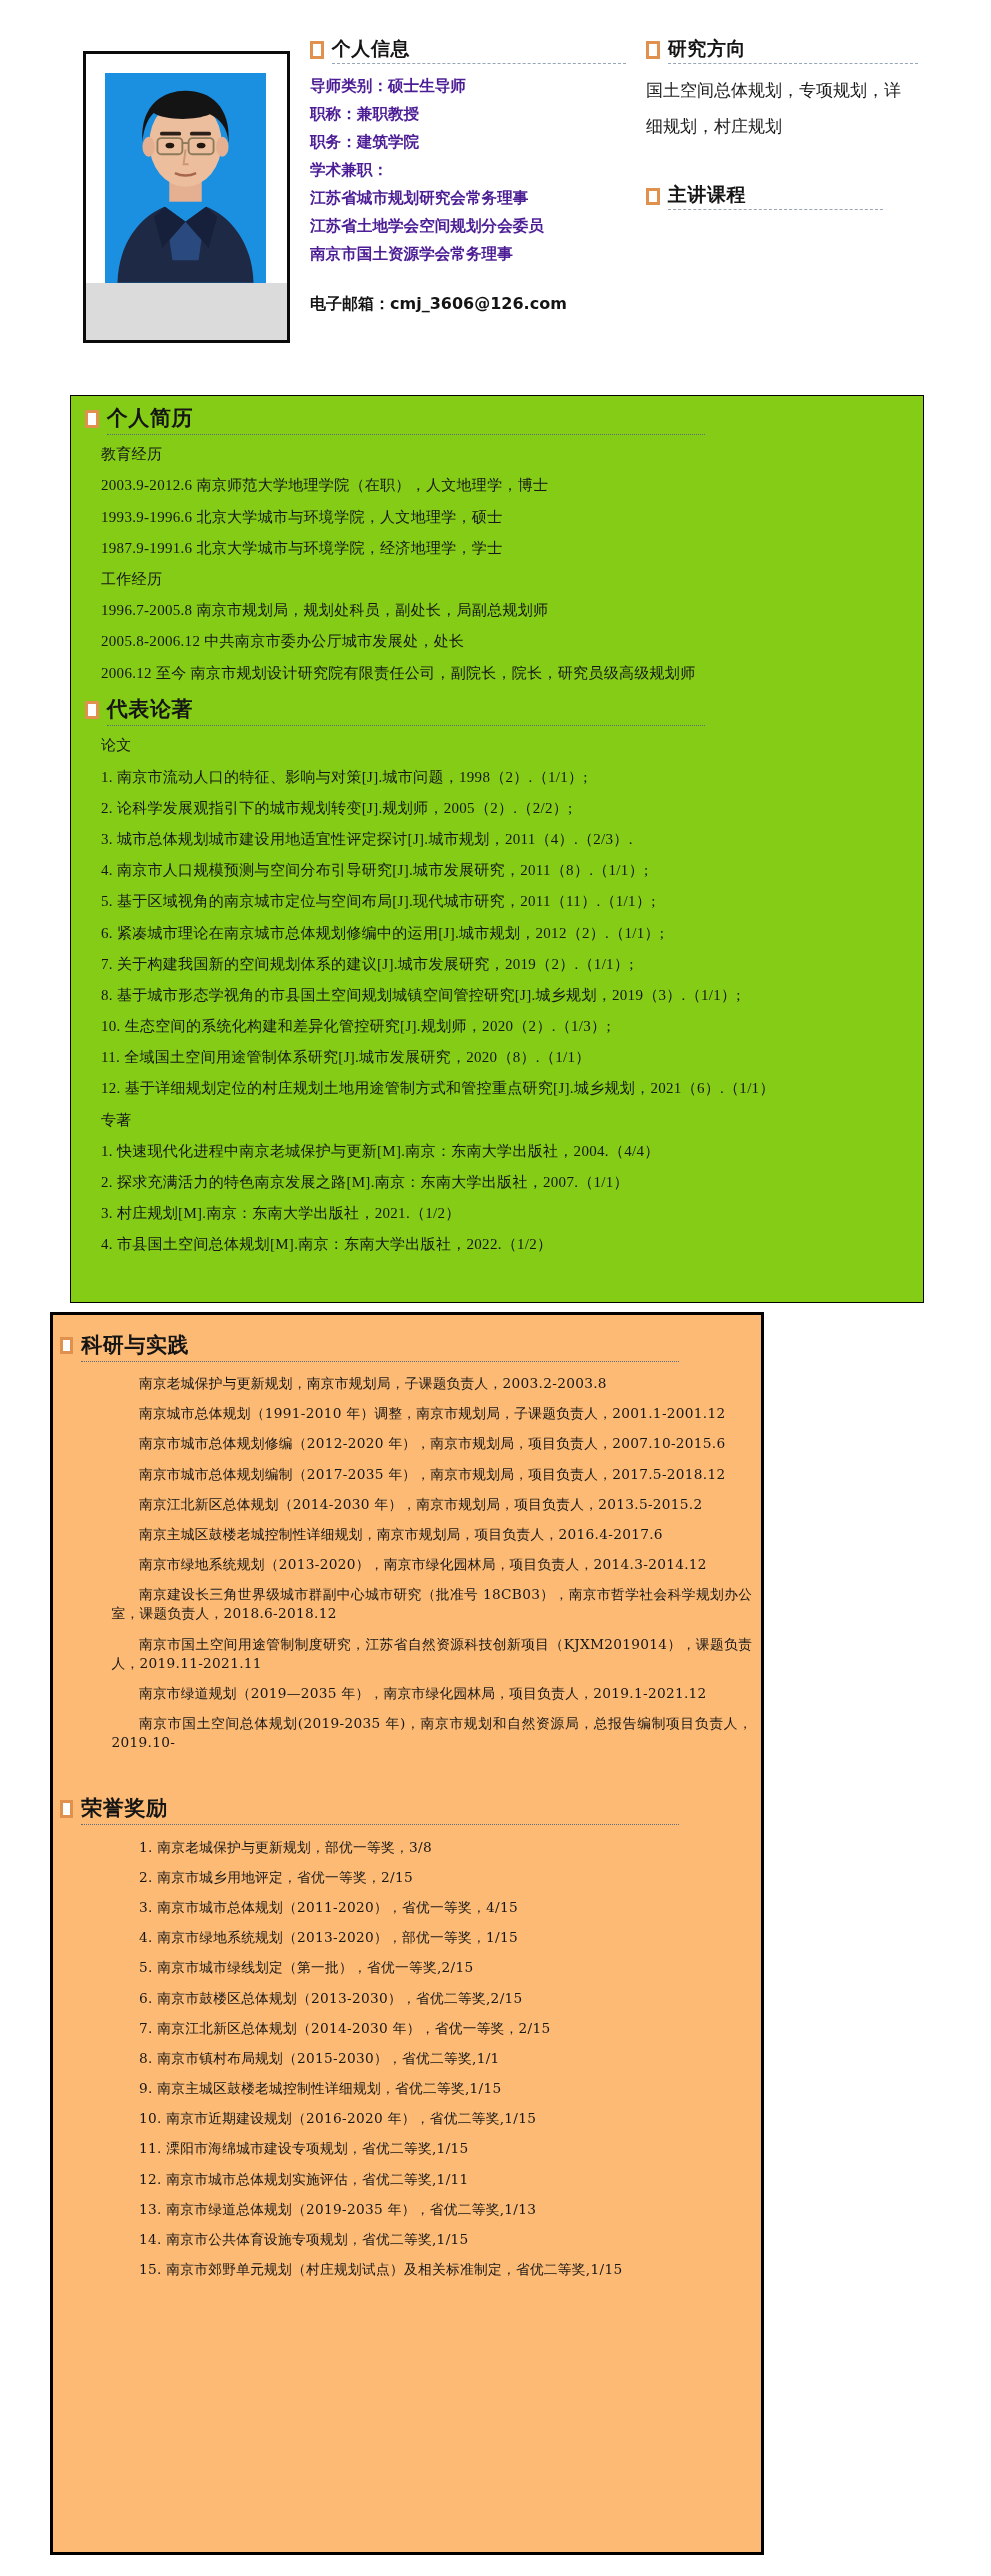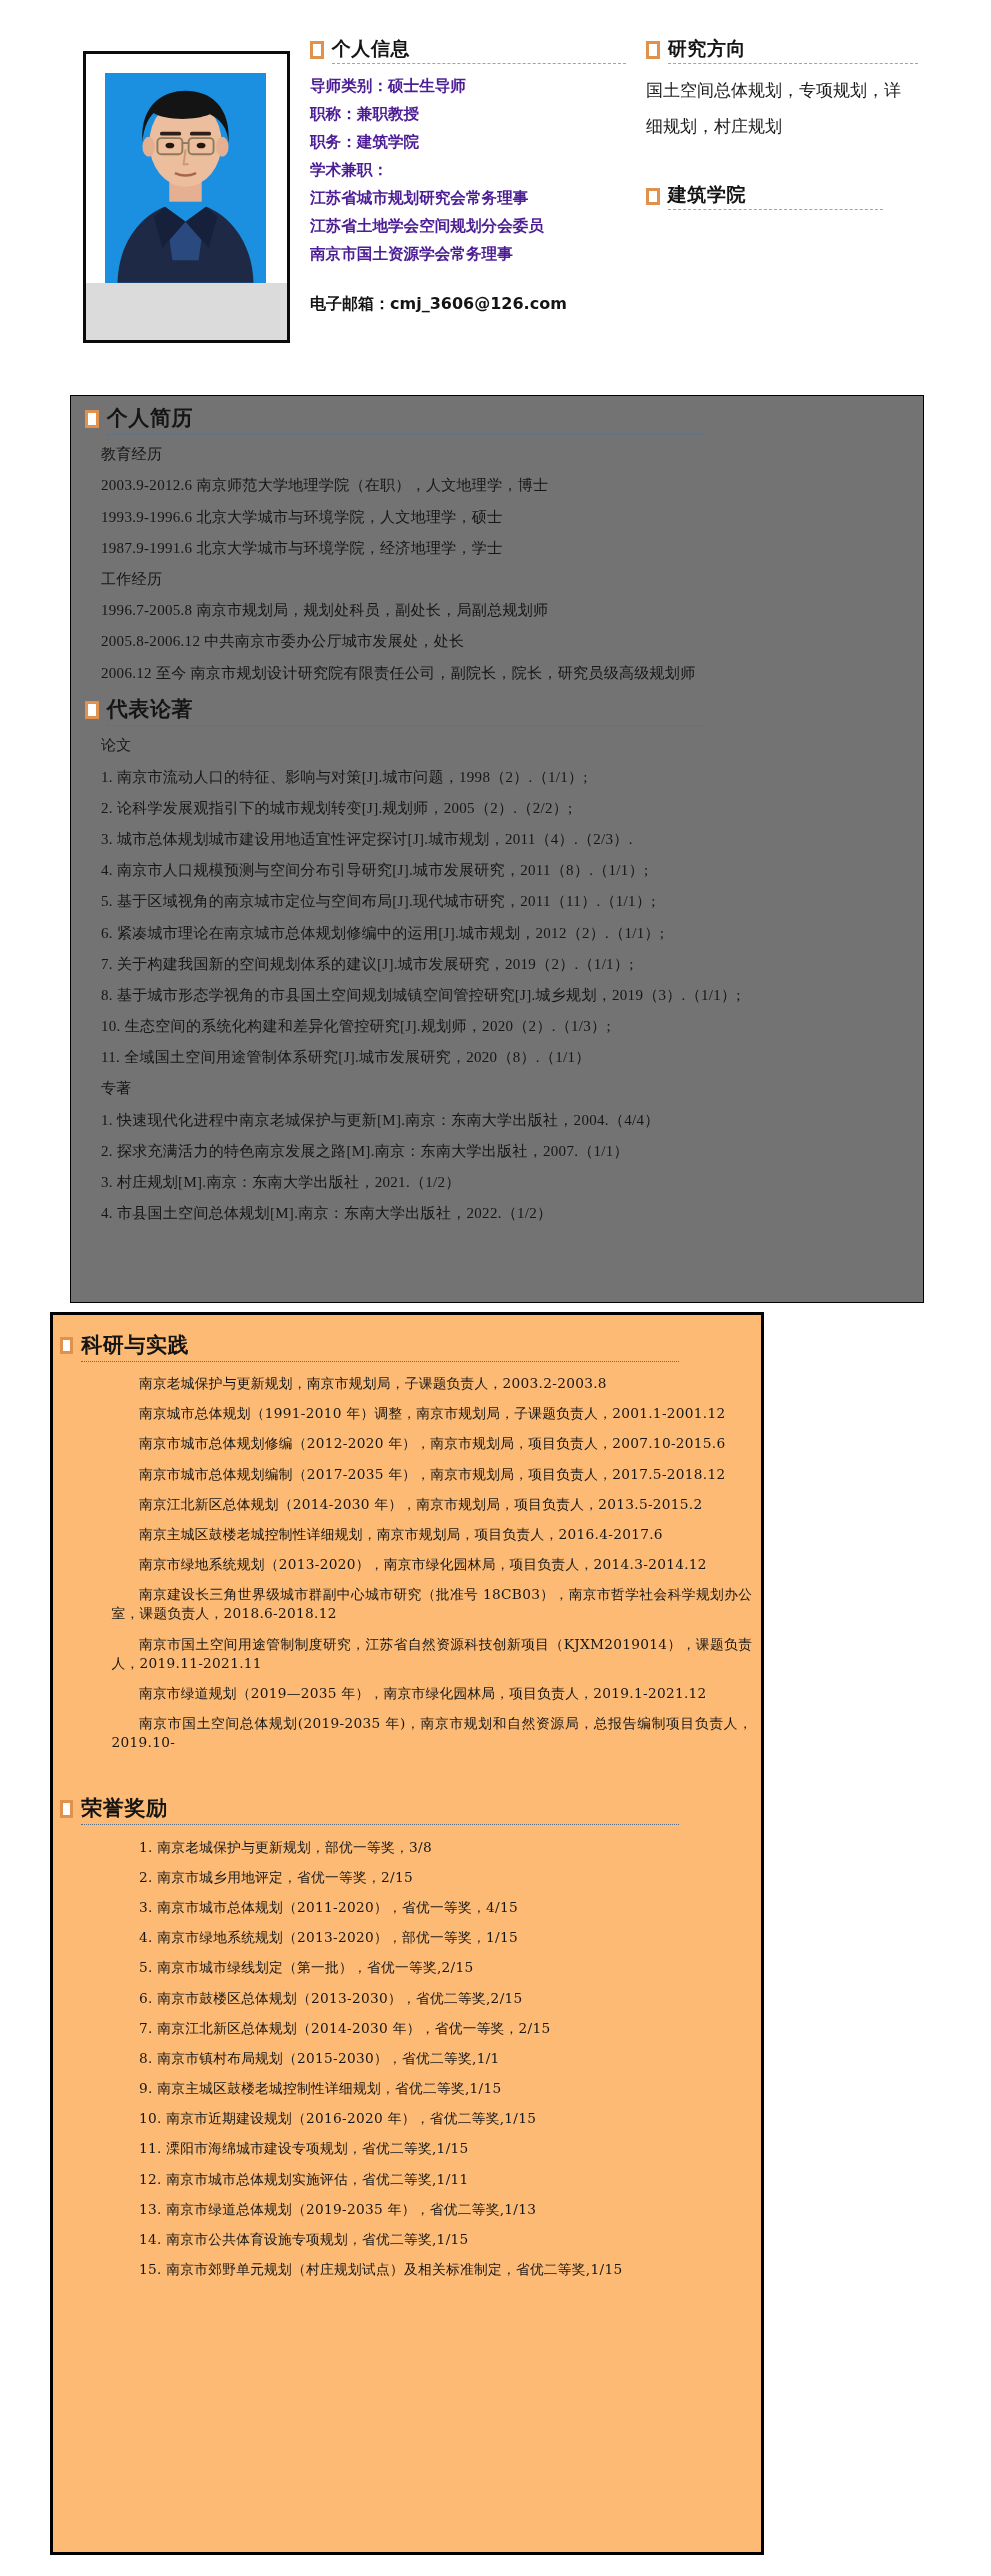--- a/index.html
+++ b/index.html
@@ -45,21 +45,21 @@
   .info-row { font-size:15.6px; font-weight:bold; line-height:28px; color:#4c1d95; white-space:nowrap; }
   .email-row { margin-top:26px; font-size:16px; font-weight:bold; color:#141414; }
 
   .col-right { position:absolute; left:646px; top:37px; width:275px; }
   .dir-text { margin-top:8.7px; font-size:17px; line-height:36px; color:#1a1a1a; width:262px; }
   .course-head { margin-top:39px; }
 
   
   .box1 {
     position:absolute; left:70px; top:395px; width:854px; height:908px;
-    border:1.9px solid #000; background:#737373; padding:10px 22.5px 0 30px;
+    border:1.9px solid #000; background:#84cc16; padding:10px 22.5px 0 30px;
   }
   .box2 {
     position:absolute; left:50px; top:1312px; width:714px; height:1243px;
     border:3.1px solid #000; background:#fdba74; padding:17.5px 8.7px 0 22.5px;
   }
   .box1 .sec-head, .box2 .sec-head { margin-left:-16px; }
 
   .lines { margin-top:11.2px; }
   .line {
     font-family:Liberation Serif, serif;
@@ -149,21 +149,21 @@
     <span class="osq"></span>
     <span class="sec-rule dash rule-dir">
       <span class="sec-title">研究方向</span>
     </span>
   </div>
   <div class="dir-text">国土空间总体规划，专项规划，详细规划，村庄规划</div>
 
   <div class="sec-head t30 course-head">
     <span class="osq"></span>
     <span class="sec-rule dash rule-course">
-      <span class="sec-title">建筑学院</span>
+      <span class="sec-title">主讲课程</span>
     </span>
   </div>
   <div class="dir-text"></div>
 </div>
 
 <div class="box1">
 
   <div class="sec-head t34">
     <span class="osq"></span>
     <span class="sec-rule rule-big">
@@ -202,20 +202,21 @@
     <p class="line">1. 南京市流动人口的特征、影响与对策[J].城市问题，1998（2）.（1/1）;</p>
         <p class="line">2. 论科学发展观指引下的城市规划转变[J].规划师，2005（2）.（2/2）;</p>
         <p class="line">3. 城市总体规划城市建设用地适宜性评定探讨[J].城市规划，2011（4）.（2/3）.</p>
         <p class="line">4. 南京市人口规模预测与空间分布引导研究[J].城市发展研究，2011（8）.（1/1）;</p>
         <p class="line">5. 基于区域视角的南京城市定位与空间布局[J].现代城市研究，2011（11）.（1/1）;</p>
         <p class="line">6. 紧凑城市理论在南京城市总体规划修编中的运用[J].城市规划，2012（2）.（1/1）;</p>
         <p class="line">7. 关于构建我国新的空间规划体系的建议[J].城市发展研究，2019（2）.（1/1）;</p>
         <p class="line">8. 基于城市形态学视角的市县国土空间规划城镇空间管控研究[J].城乡规划，2019（3）.（1/1）;</p>
         <p class="line">10. 生态空间的系统化构建和差异化管控研究[J].规划师，2020（2）.（1/3）;</p>
         <p class="line">11. 全域国土空间用途管制体系研究[J].城市发展研究，2020（8）.（1/1）</p>
+        <p class="line">12. 基于详细规划定位的村庄规划土地用途管制方式和管控重点研究[J].城乡规划，2021（6）.（1/1）</p>
       </div>
     <p class="line">专著</p>
     <div>
 
     <p class="line">1. 快速现代化进程中南京老城保护与更新[M].南京：东南大学出版社，2004.（4/4）</p>
         <p class="line">2. 探求充满活力的特色南京发展之路[M].南京：东南大学出版社，2007.（1/1）</p>
         <p class="line">3. 村庄规划[M].南京：东南大学出版社，2021.（1/2）</p>
         <p class="line">4. 市县国土空间总体规划[M].南京：东南大学出版社，2022.（1/2）</p>
       </div>
   </div>

